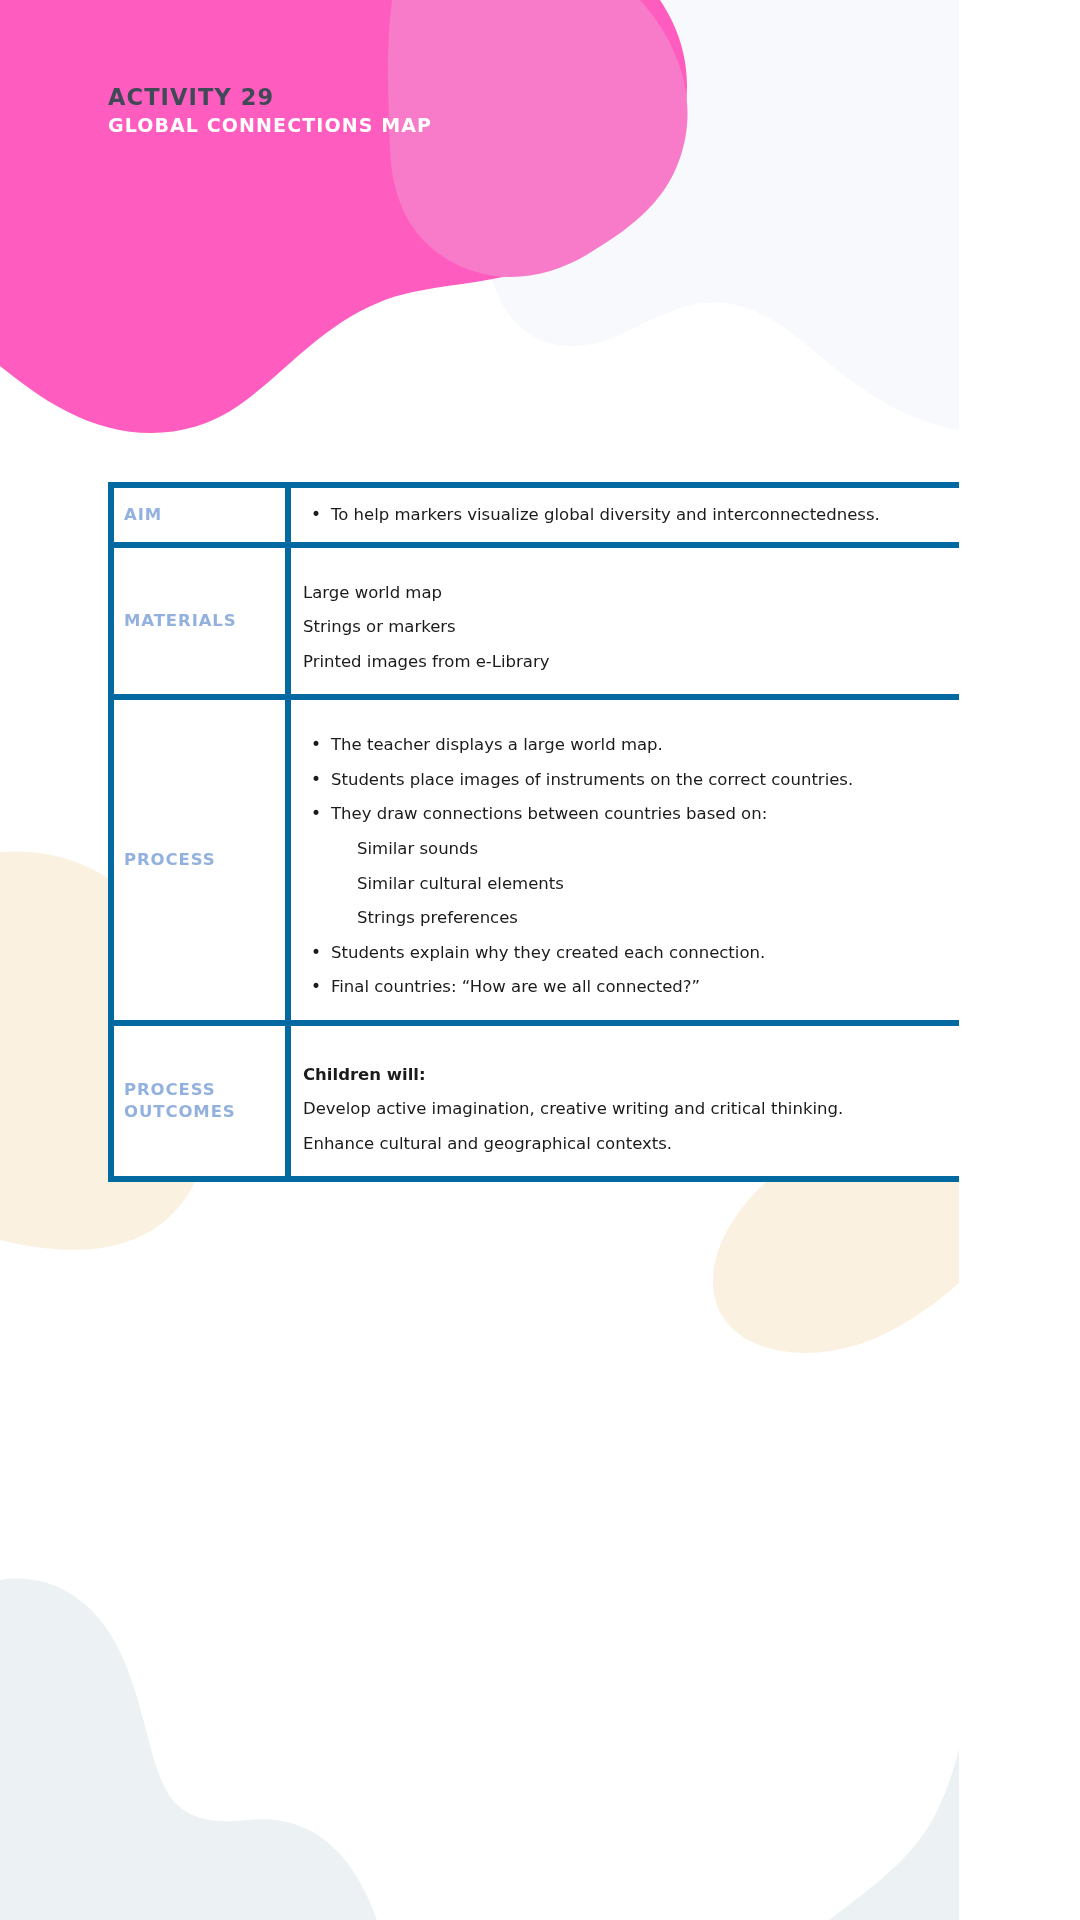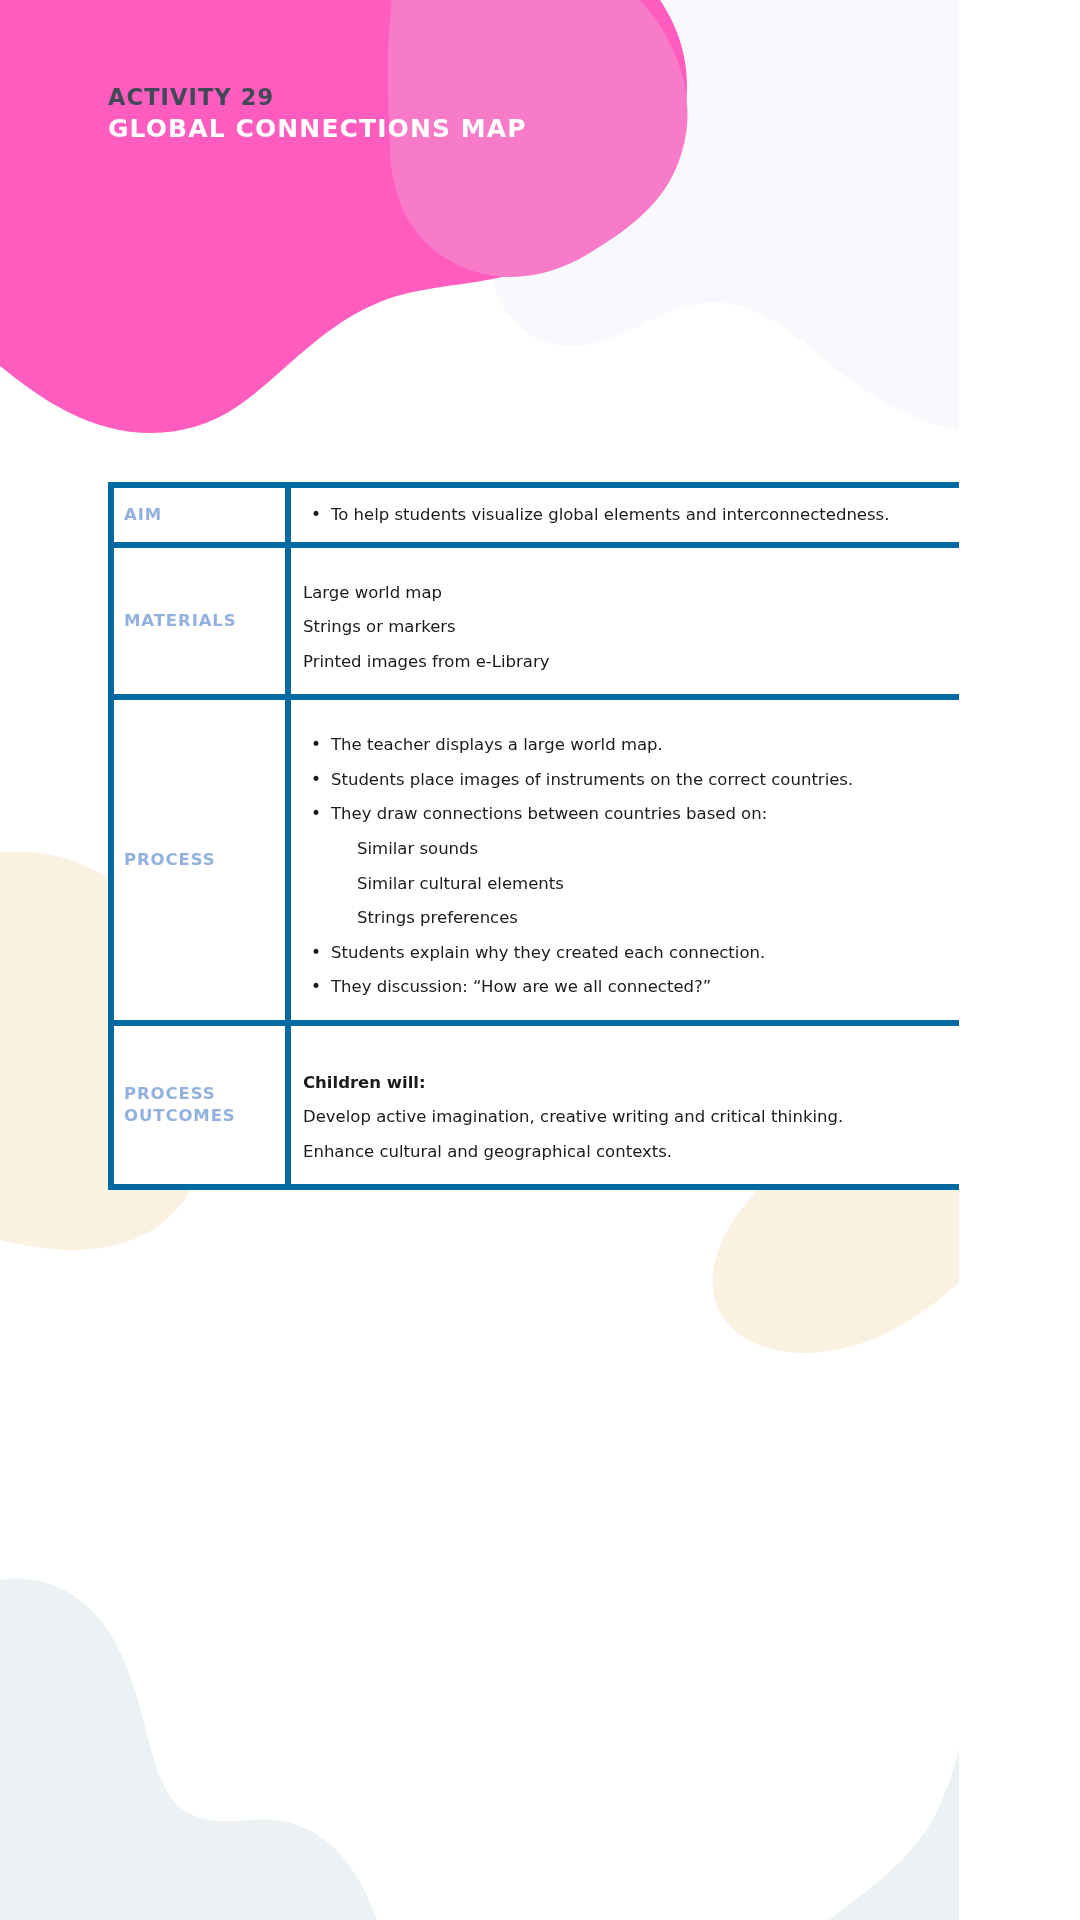--- a/index.html
+++ b/index.html
@@ -23,21 +23,21 @@
     letter-spacing:0.6px;
   }
   .hdr-line1 {
     font-size:22.5px;
     font-weight:bold;
     color:#3f4a56;
     letter-spacing:1.1px;
     white-space:nowrap;
   }
   .hdr-line2 {
-    font-size:25px;
+    font-size:19px;
     font-weight:bold;
     color:#ffffff;
     letter-spacing:1.1px;
     white-space:nowrap;
     margin-top:4px;
   }
 
   
   .logo { position:absolute; left:971px; top:18px; width:80px; height:80px; z-index:4; }
   .logo-word {
@@ -86,21 +86,21 @@
   .val ul li:last-child { margin-bottom:0; }
   .val ul li::before {
     content:"\2022";
     position:absolute; left:8px; top:-1px;
     font-size:17px; color:#1b1b1b; line-height:1.55;
   }
   .val ul li.nobullet { padding-left:54px; }
   .val ul li.nobullet::before { content:""; }
   .plain-line { margin:0 0 9px 0; }
   .plain-line:last-child { margin-bottom:0; }
-  .bold-line { font-weight:bold; margin:12px 0 9px 0; }
+  .bold-line { font-weight:bold; margin:4px 0 9px 0; }
 </style>
 </head>
 <body>
 
 <div class="page">
 
   <svg class="bg-layer" viewBox="0 0 1080 1920" width="1080" height="1920" preserveAspectRatio="none">
 
     <path fill="#F7F9FC" d="M300,0 H1080 V420
          C1000,448 930,430 880,400
@@ -196,21 +196,21 @@
   </svg>
   <div class="logo-word">Milky Way</div>
 
   <table class="act-table">
     <tbody>
 
       <tr>
         <td class="lbl">AIM</td>
         <td class="val">
           <ul>
-            <li>To help students visualize global elements and interconnectedness.</li>
+            <li>To help markers visualize global diversity and interconnectedness.</li>
           </ul>
         </td>
       </tr>
 
       <tr>
         <td class="lbl">MATERIALS</td>
         <td class="val pad-lg">
           <div class="plain-line">Large world map</div>
           <div class="plain-line">Strings or markers</div>
           <div class="plain-line">Printed images from e-Library</div>
@@ -221,21 +221,21 @@
         <td class="lbl">PROCESS</td>
         <td class="val pad-lg">
           <ul>
             <li>The teacher displays a large world map.</li>
             <li>Students place images of instruments on the correct countries.</li>
             <li>They draw connections between countries based on:</li>
             <li class="nobullet">Similar sounds</li>
             <li class="nobullet">Similar cultural elements</li>
             <li class="nobullet">Strings preferences</li>
             <li>Students explain why they created each connection.</li>
-            <li>They discussion: “How are we all connected?”</li>
+            <li>Final countries: “How are we all connected?”</li>
           </ul>
         </td>
       </tr>
 
 
       <tr>
         <td class="lbl">PROCESS OUTCOMES</td>
         <td class="val pad-lg">
           <div class="bold-line">Children will:</div>
           <div class="plain-line">Develop active imagination, creative writing and critical thinking.</div>

